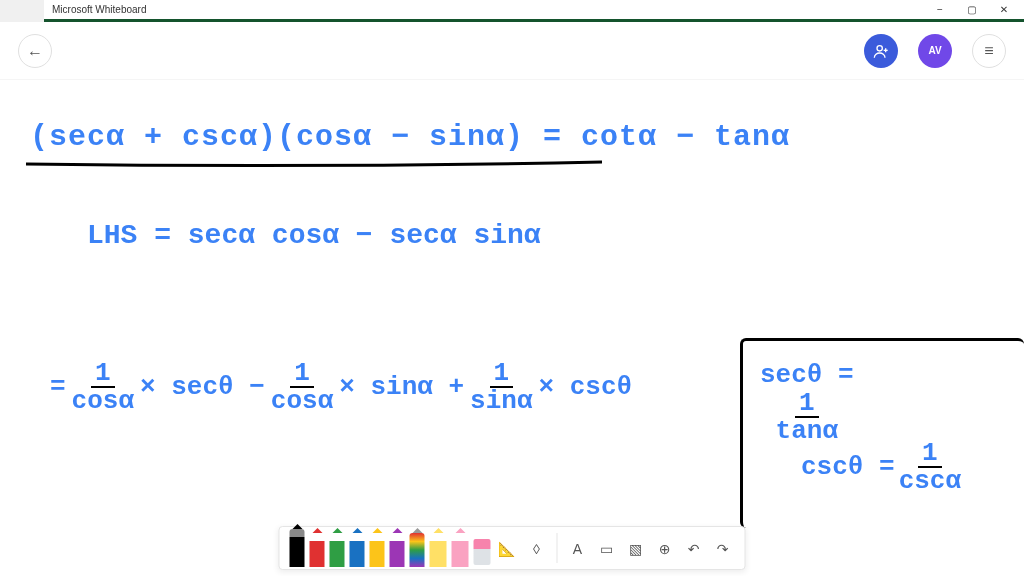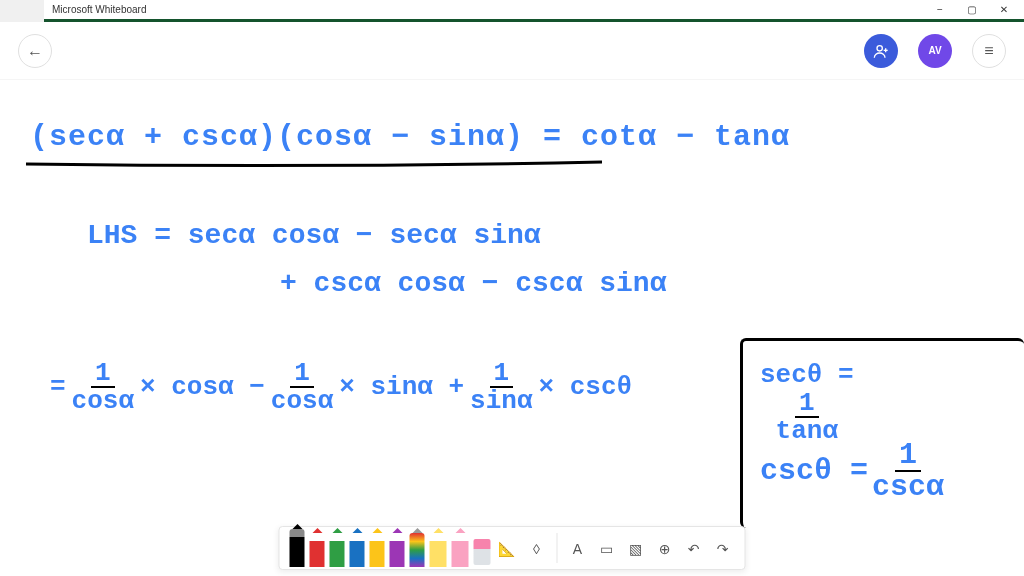--- a/index.html
+++ b/index.html
@@ -227,29 +227,28 @@
 </div>
 
 <div class="canvas">
 
   <div class="hw" style="top:40px; left:30px; font-size:30px; letter-spacing:1px;">(secα + cscα)(cosα − sinα) = cotα − tanα</div>
   <svg class="underline-svg" style="top:78px; left:24px;" width="580" height="12">
     <path d="M2 6 Q 290 10 578 4" stroke="#000" stroke-width="3" fill="none"></path>
   </svg>
 
   <div class="hw" style="top:140px; left:40px; font-size:28px;margin-left:47px;">LHS =    secα cosα − secα sinα</div>
-  <div class="hw" style="top:188px; left:280px; font-size:28px;">+ cscα cosα  − cscα sinα</div>
 
   <div class="hw" style="top:280px; left:50px; font-size:26px; display:flex; align-items:center; gap:2px;">
     <span>= </span>
     <span class="frac">
       <span class="num">1</span>
       <span class="den">cosα</span>
     </span>
-    <span> × cosα − </span>
+    <span> × secθ − </span>
     <span class="frac">
       <span class="num">1</span>
       <span class="den">cosα</span>
     </span>
     <span> × sinα + </span>
     <span class="frac">
       <span class="num">1</span>
       <span class="den">sinα</span>
     </span>
     <span> × cscθ</span>
@@ -258,21 +257,21 @@
   <div class="box-frame" style="top:258px; left:740px; width:284px; height:190px; border-bottom:none;"></div>
 
   <div class="hw" style="top:280px; left:760px; font-size:26px; display:flex; align-items:center;flex-direction:column;">
     <span>secθ = </span>
     <span class="frac">
       <span class="num">1</span>
       <span class="den">tanα</span>
     </span>
   </div>
 
-  <div class="hw" style="top:360px; left:760px; font-size:30px; display:flex; align-items:center;text-align:right;">
+  <div class="hw" style="top:360px; left:801px; font-size:26px; display:flex; align-items:center;text-align:right;">
     <span>cscθ = </span>
     <span class="frac">
       <span class="num">1</span>
       <span class="den">cscα</span>
     </span>
   </div>
 
 </div>
 
 <div class="toolbar">

